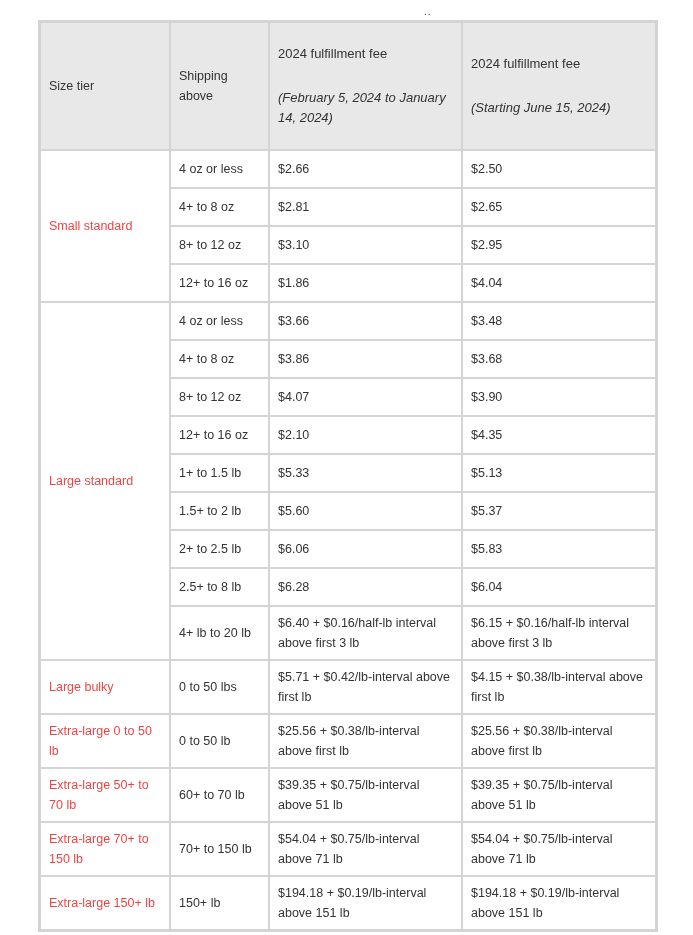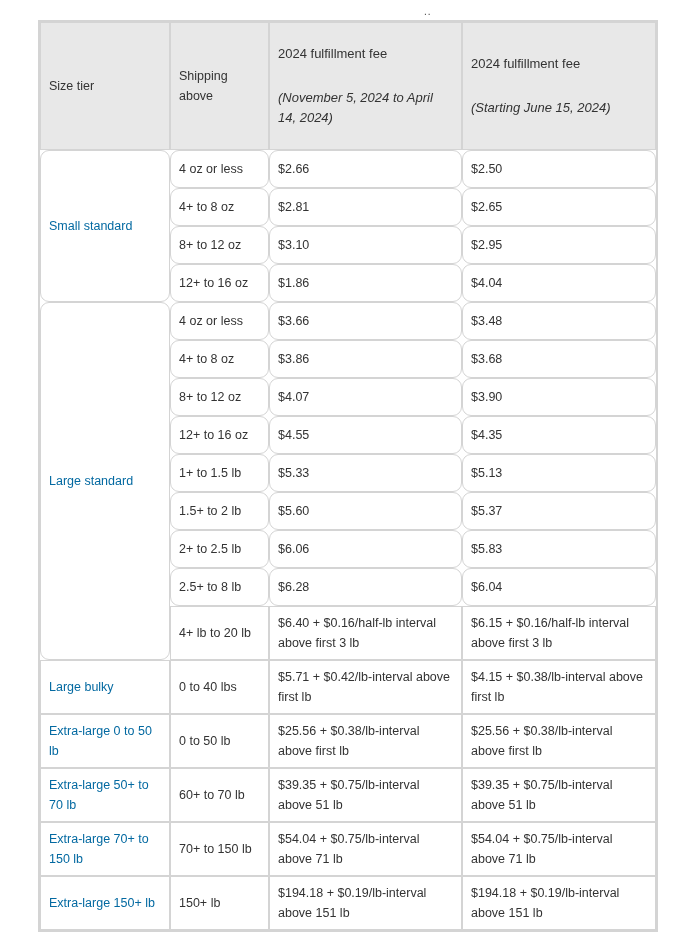--- a/index.html
+++ b/index.html
@@ -24,23 +24,23 @@
   table.fees thead th {
     background: #e8e8e8;
     height: 114px;
     color: #333;
   }
   th.h-bold { font-weight: bold; font-size: 12.5px; }
   th.h-fee { vertical-align: top; padding-top: 12px; font-size: 13px; }
   th.h-fee.c2 { vertical-align: middle; padding-top: 6px; }
   .hdr-title { display: block; }
   .hdr-sub { display: block; font-style: italic; margin-top: 24px; }
-  td.tier { font-weight: bold; color: #0369a1; margin-top: 41px; }
+  td.tier { font-weight: bold; color: #ef4444; margin-top: 41px; }
   td { background: #ffffff; }
-  tr.r1 td { height: 24px; border-radius: 9px; }
+  tr.r1 td { height: 24px; }
   tr.r2 td { height: 40px; }
   col.c-tier { width: 130px; }
   col.c-wt { width: 99px; }
   col.c-f1 { width: 193px; }
   col.c-f2 { width: 194px; }
 </style>
 </head>
 <body>
 
 <div class="dots">..</div>
@@ -51,21 +51,21 @@
       <col class="c-wt">
       <col class="c-f1">
       <col class="c-f2">
   </colgroup>
   <thead>
     <tr>
       <th class="h-bold">Size tier</th>
       <th class="h-bold">Shipping above</th>
       <th class="h-fee">
         <span class="hdr-title">2024 fulfillment fee</span>
-        <span class="hdr-sub">(November 5, 2024 to April 14, 2024)</span>
+        <span class="hdr-sub">(February 5, 2024 to January 14, 2024)</span>
       </th>
       <th class="h-fee c2">
         <span class="hdr-title">2024 fulfillment fee</span>
         <span class="hdr-sub">(Starting June 15, 2024)</span>
       </th>
     </tr>
   </thead>
   <tbody>
 
     <tr class="r1">
@@ -101,21 +101,21 @@
       <td>$3.86</td>
       <td>$3.68</td>
     </tr>
     <tr class="r1">
       <td>8+ to 12 oz</td>
       <td>$4.07</td>
       <td>$3.90</td>
     </tr>
     <tr class="r1">
       <td>12+ to 16 oz</td>
-      <td>$4.55</td>
+      <td>$2.10</td>
       <td>$4.35</td>
     </tr>
     <tr class="r1">
       <td>1+ to 1.5 lb</td>
       <td>$5.33</td>
       <td>$5.13</td>
     </tr>
     <tr class="r1">
       <td>1.5+ to 2 lb</td>
       <td>$5.60</td>
@@ -132,21 +132,21 @@
       <td>$6.04</td>
     </tr>
     <tr class="r2">
       <td>4+ lb to 20 lb</td>
       <td>$6.40 + $0.16/half-lb interval above first 3 lb</td>
       <td>$6.15 + $0.16/half-lb interval above first 3 lb</td>
     </tr>
 
     <tr class="r2">
       <td class="tier">Large bulky</td>
-      <td>0 to 40 lbs</td>
+      <td>0 to 50 lbs</td>
       <td>$5.71 + $0.42/lb-interval above first lb</td>
       <td>$4.15 + $0.38/lb-interval above first lb</td>
     </tr>
 
     <tr class="r2">
       <td class="tier">Extra-large 0 to 50 lb</td>
       <td>0 to 50 lb</td>
       <td>$25.56 + $0.38/lb-interval above first lb</td>
       <td>$25.56 + $0.38/lb-interval above first lb</td>
     </tr>

